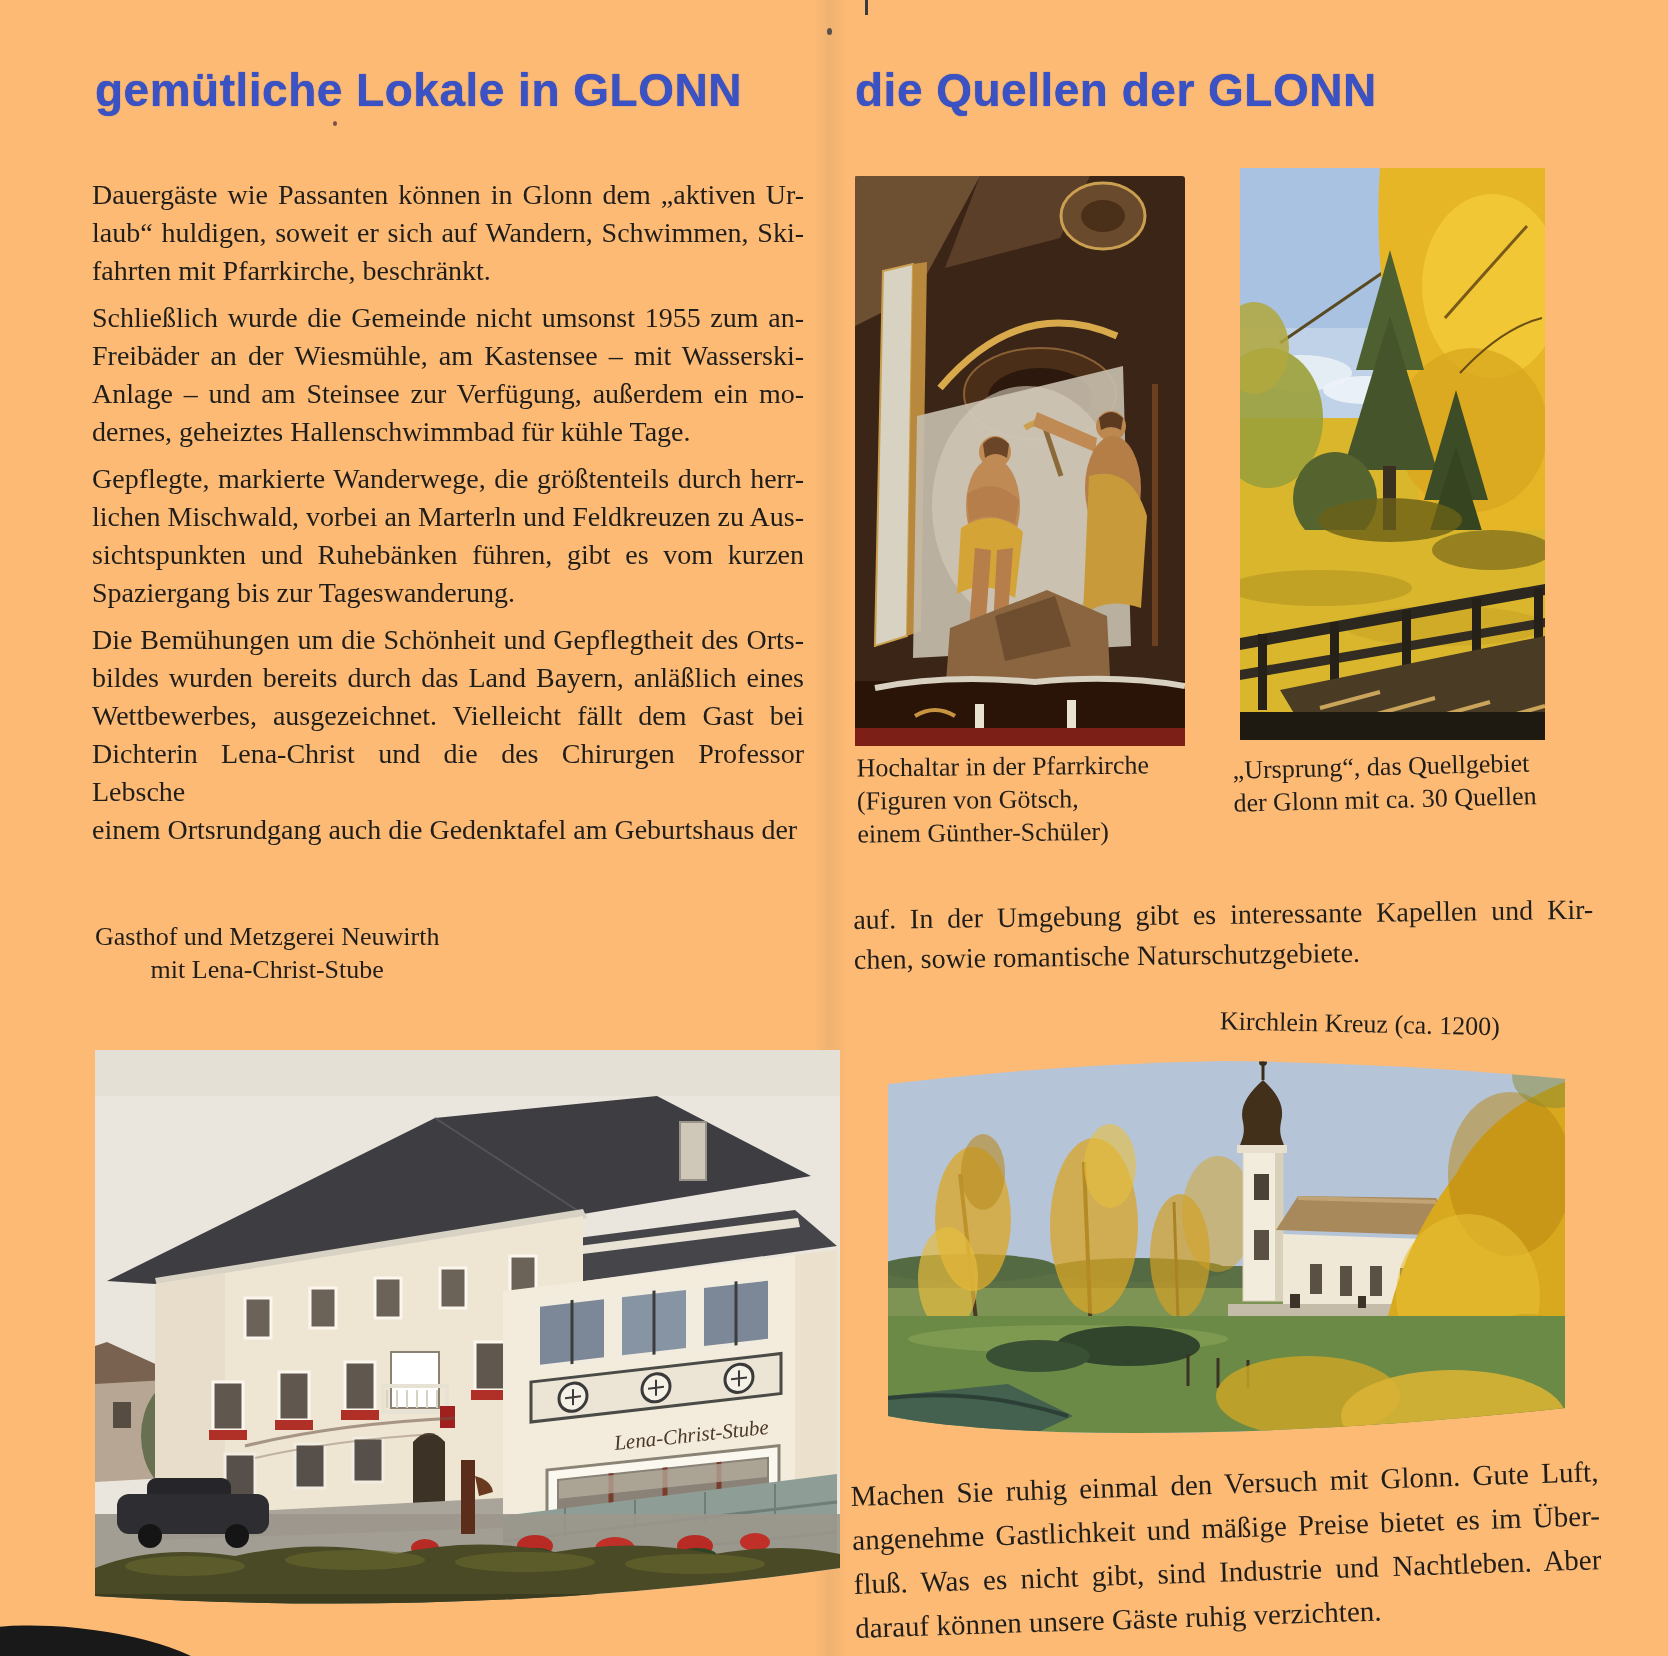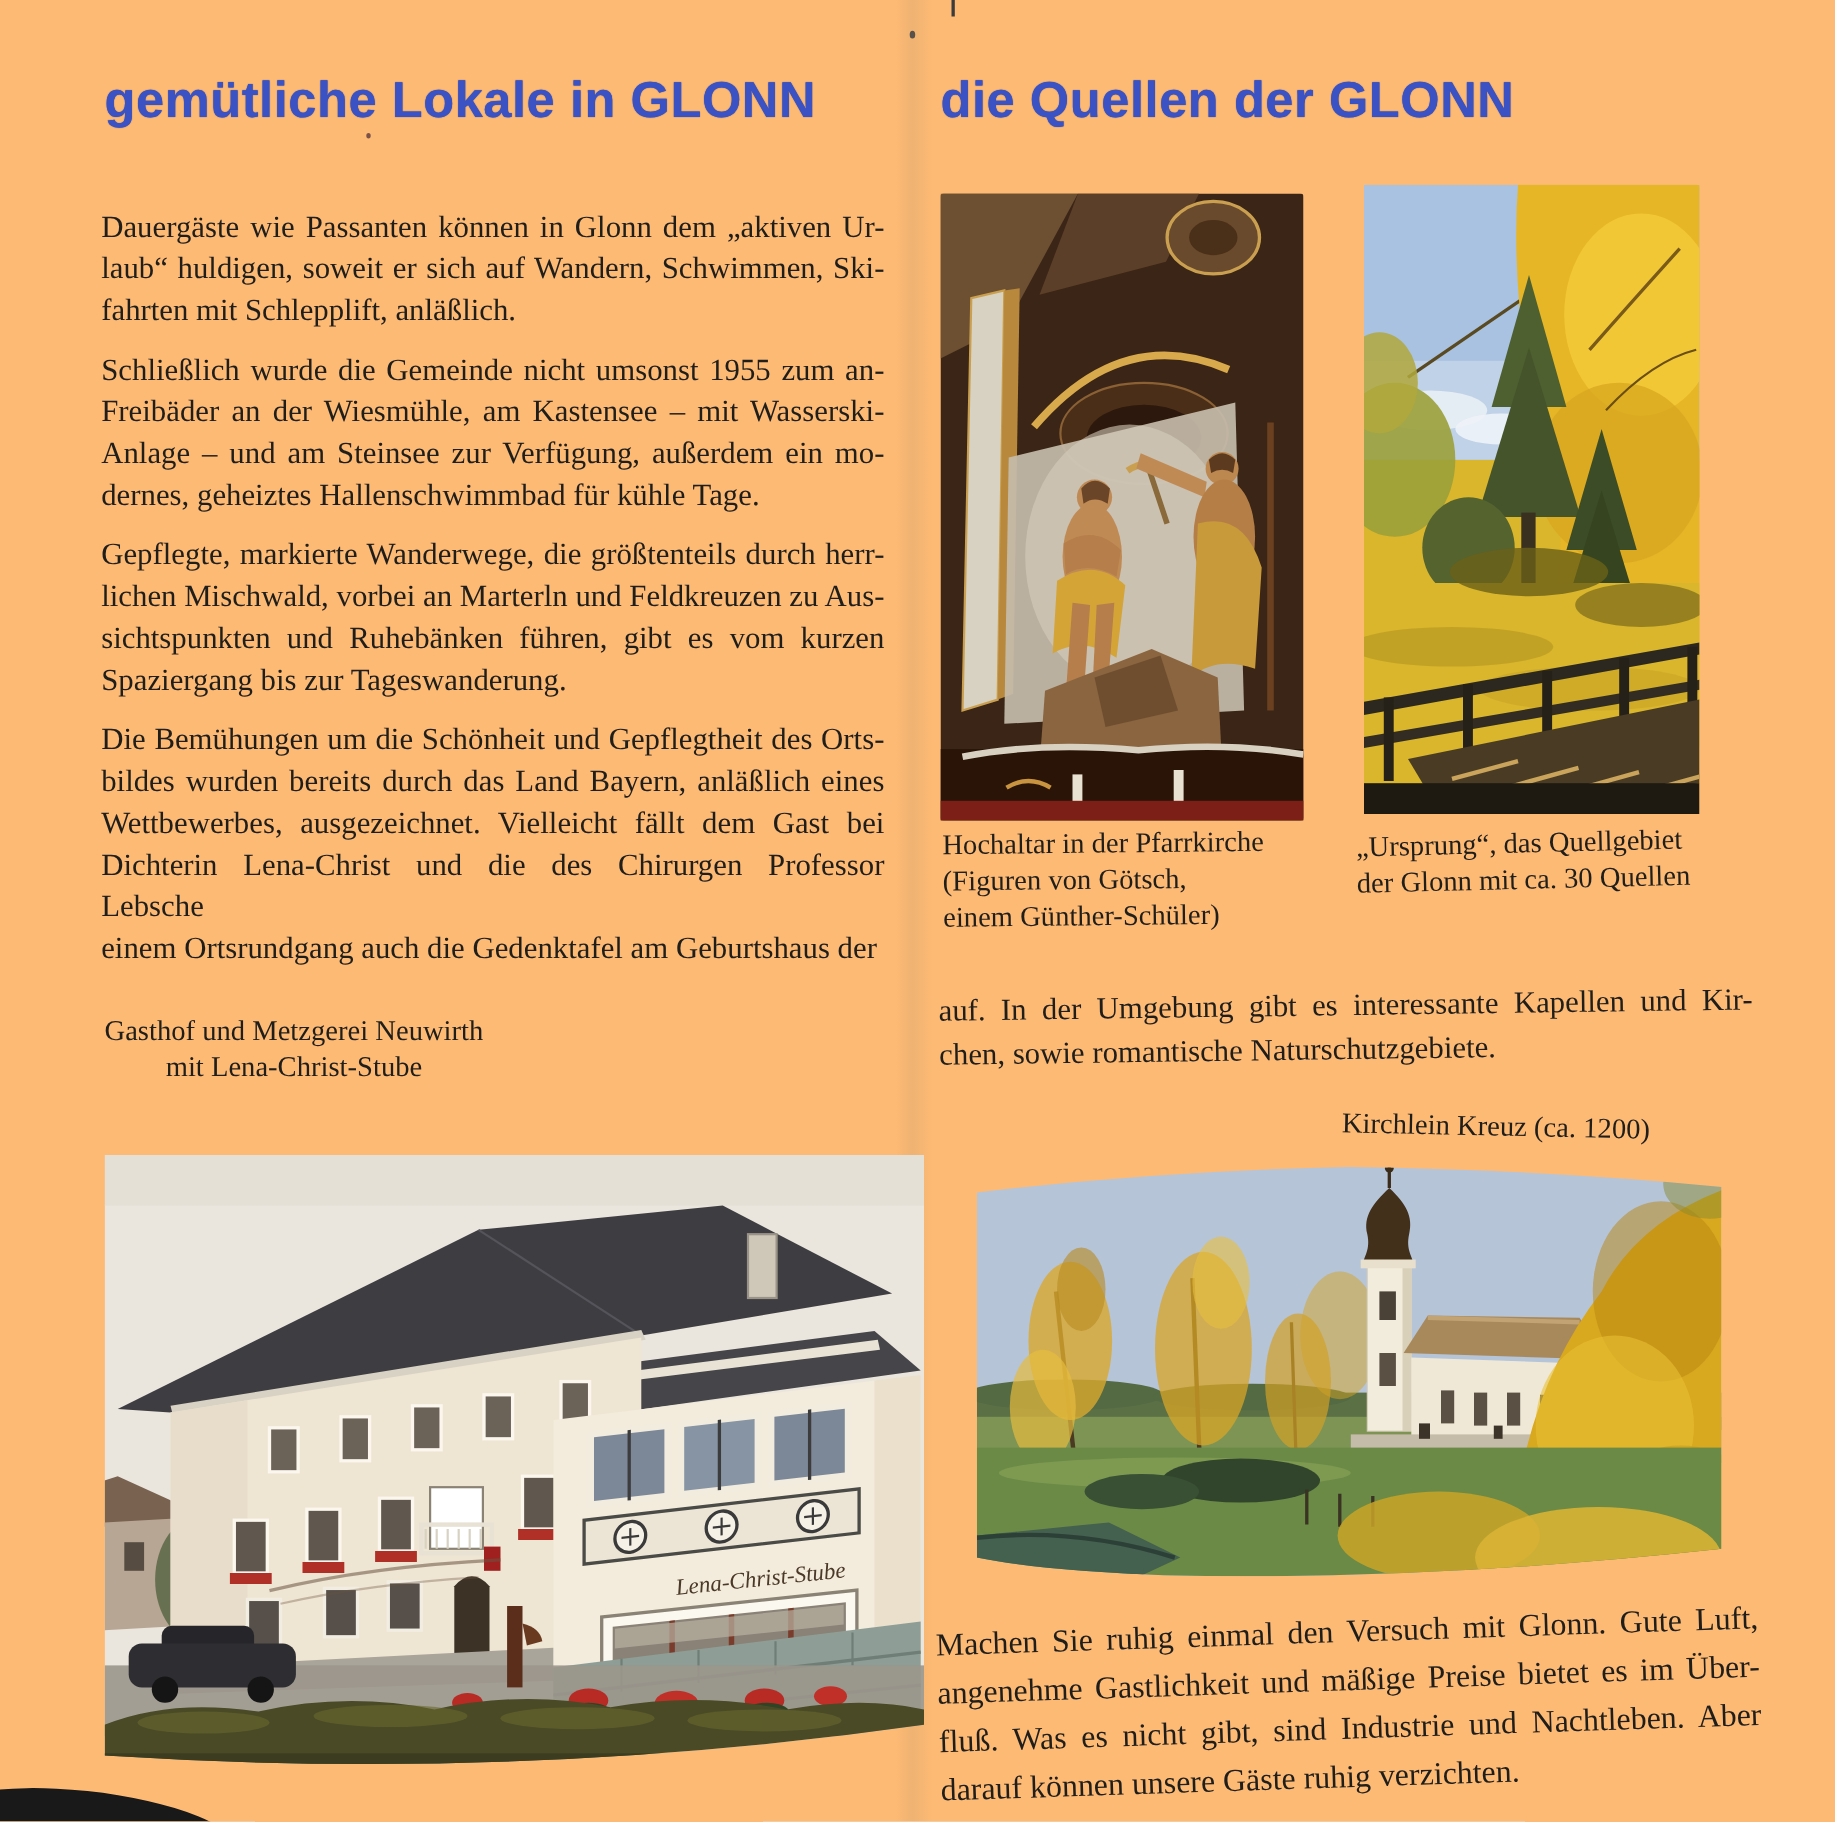--- a/index.html
+++ b/index.html
@@ -8,21 +8,21 @@
          font-family:"Liberation Serif","DejaVu Serif",serif;color:#201e1b;}
   
   .heading{position:absolute;font-family:"Liberation Sans","DejaVu Sans",sans-serif;
            font-weight:700;font-size:46px;letter-spacing:.5px;color:#3a52c3;
            text-shadow:0 0 1px #2b3f9e;white-space:nowrap;}
   .heading-left{left:95px;top:32px;}
   .heading-right{left:855px;top:32px;}
   
   .textblock{position:absolute;font-size:28px;line-height:38px;}
   .left-body{left:92px;top:172px;width:712px;}
-  .para{margin:16px 0 9px 0;font-family:Liberation Serif, serif;}
+  .para{margin:4px 0 9px 0;font-family:Liberation Serif, serif;}
   .justify .pline{text-align:justify;text-align-last:justify;}
   .justify .pline:last-child{text-align-last:left;}
   .right-para-top{left:853px;top:900px;width:740px;line-height:40px;transform:rotate(-0.8deg);transform-origin:left top;}
   .right-para-bottom{left:850px;top:1474px;width:748px;font-size:29px;line-height:44px;
                      transform:rotate(-1.9deg);transform-origin:left top;}
   
   .caption{position:absolute;font-size:26px;line-height:33px;}
   .cap-gasthof{left:95px;top:920px;text-align:center;}
   .cap-altar{left:857px;top:750px;transform:rotate(-0.6deg);}
   .cap-ursprung{left:1233px;top:750px;transform:rotate(-1.4deg);}
@@ -54,21 +54,21 @@
   <div class="spec-dot"></div>
   <div class="corner-mark"></div>
 
   <section>
     <h1 class="heading heading-left">gemütliche Lokale in GLONN</h1>
 
     <div class="textblock left-body">
       <div class="para justify">
           <div class="pline">Dauergäste wie Passanten können in Glonn dem „aktiven Ur-</div>
           <div class="pline">laub“ huldigen, soweit er sich auf Wandern, Schwimmen, Ski-</div>
-          <div class="pline">fahrten mit Schlepplift, anläßlich.</div>
+          <div class="pline">fahrten mit Pfarrkirche, beschränkt.</div>
         </div>
       <div class="para justify">
           <div class="pline">Schließlich wurde die Gemeinde nicht umsonst 1955 zum an-</div>
           <div class="pline">Freibäder an der Wiesmühle, am Kastensee – mit Wasserski-</div>
           <div class="pline">Anlage – und am Steinsee zur Verfügung, außerdem ein mo-</div>
           <div class="pline">dernes, geheiztes Hallenschwimmbad für kühle Tage.</div>
         </div>
       <div class="para justify">
           <div class="pline">Gepflegte, markierte Wanderwege, die größtenteils durch herr-</div>
           <div class="pline">lichen Mischwald, vorbei an Marterln und Feldkreuzen zu Aus-</div>

